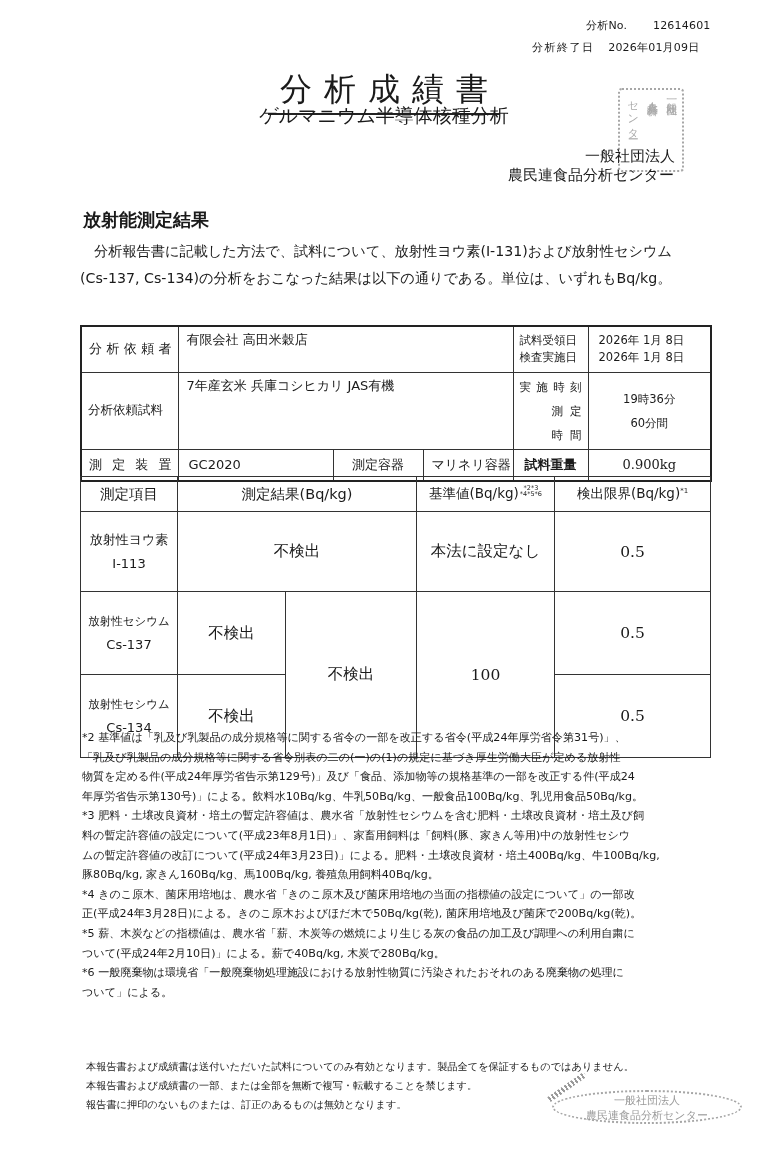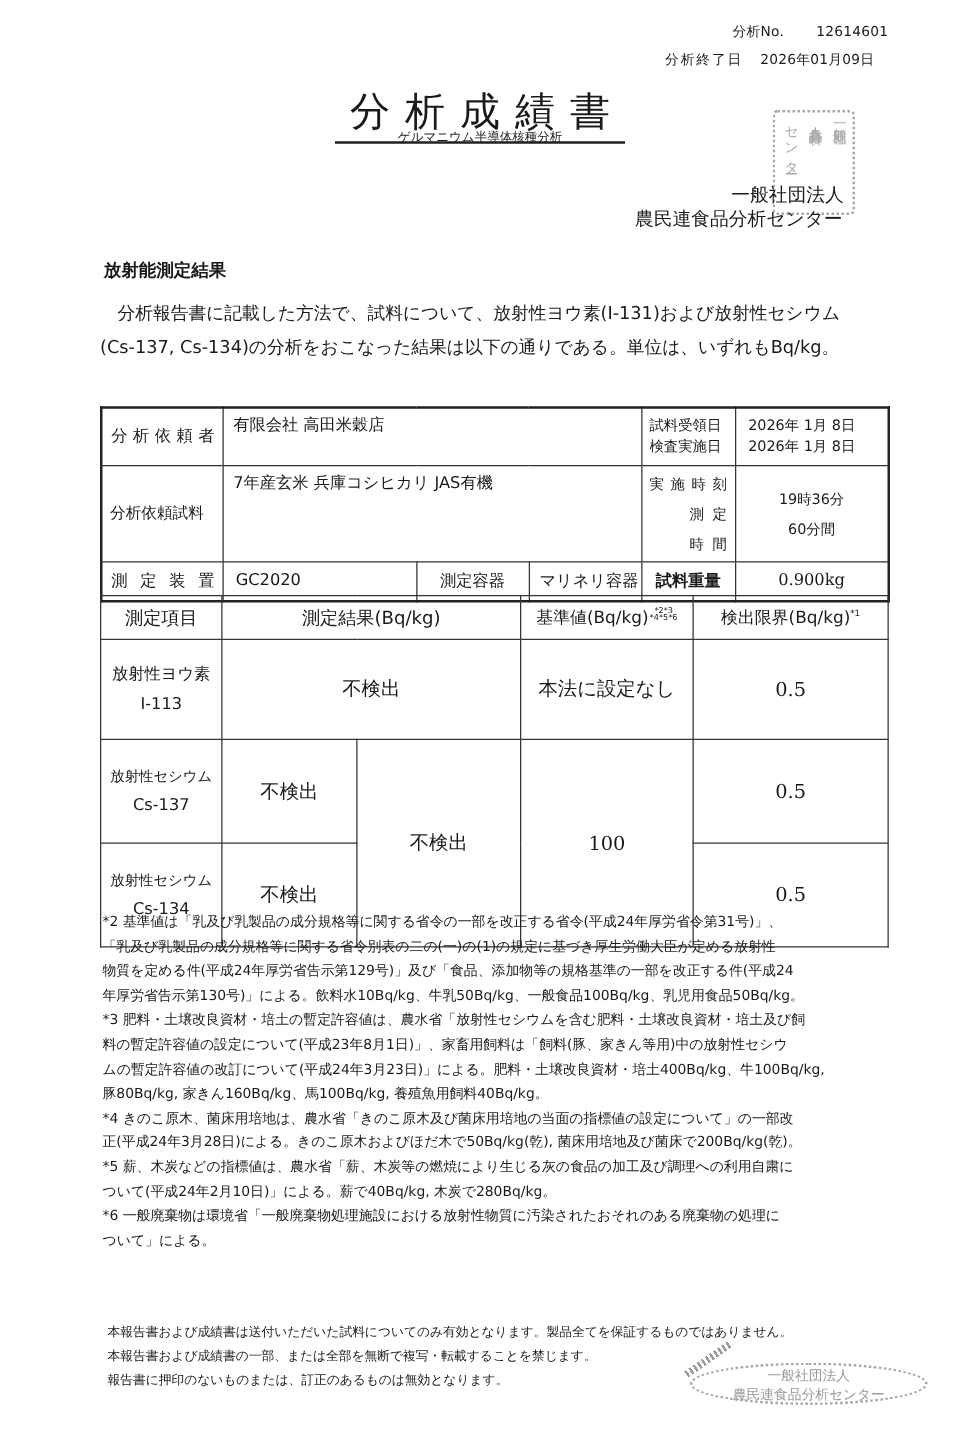--- a/index.html
+++ b/index.html
@@ -17,35 +17,35 @@
     .meta .val { display: inline-block; }
 
     .title {
       left: 0; width: 768px; top: 68px; text-align: center;
     }
     .title-main {
       display: inline-block; font-size: 32px; letter-spacing: 12px;
       padding: 0 0 1px 12px; border-bottom: 2px solid #222;
       font-family: "DejaVu Sans", "Liberation Sans", sans-serif; font-weight: normal;
     }
-    .subtitle { left: 0; width: 768px; top: 103px; text-align: center; font-size: 10px; }
+    .subtitle { left: 0; width: 768px; top: 103px; text-align: center; font-size: 19px; }
 
     .stamp {
       left: 618px; top: 88px; width: 66px; height: 84px;
       border: 2px dotted #8a8a8a; border-radius: 4px; opacity: 0.75;
       display: flex; flex-direction: row-reverse; justify-content: space-around;
       padding: 3px 2px; box-sizing: border-box;
     }
     .stamp span {
       writing-mode: vertical-rl; font-size: 11px; color: #8d8d8d; letter-spacing: 1px;
     }
     .org1 { left: 585px; top: 147px; font-size: 15px; }
     .org2 { left: 508px; top: 166px; font-size: 15px; }
 
-    .section-h { left: 83px; top: 208px; font-size: 14px; font-weight: bold; font-family: "DejaVu Sans", "Liberation Sans", sans-serif; }
+    .section-h { left: 83px; top: 208px; font-size: 18px; font-weight: bold; font-family: "DejaVu Sans", "Liberation Sans", sans-serif; }
     .intro { left: 80px; top: 238px; width: 640px; font-size: 14.2px; line-height: 27px; }
     .intro .p1 { padding-left: 14px; white-space: nowrap; }
     .intro .p2 { white-space: nowrap; }
 
     
     table { border-collapse: collapse; position: absolute; table-layout: fixed; }
     td { border: 1px solid #333; padding: 0; vertical-align: middle; }
     .t1 { left: 80px; top: 325px; width: 630px; border: 2px solid #222; }
     .t1 td { font-size: 13px; }
     .t1 .lbl { text-align: justify; text-align-last: justify; padding: 0 6px 0 7px; }

